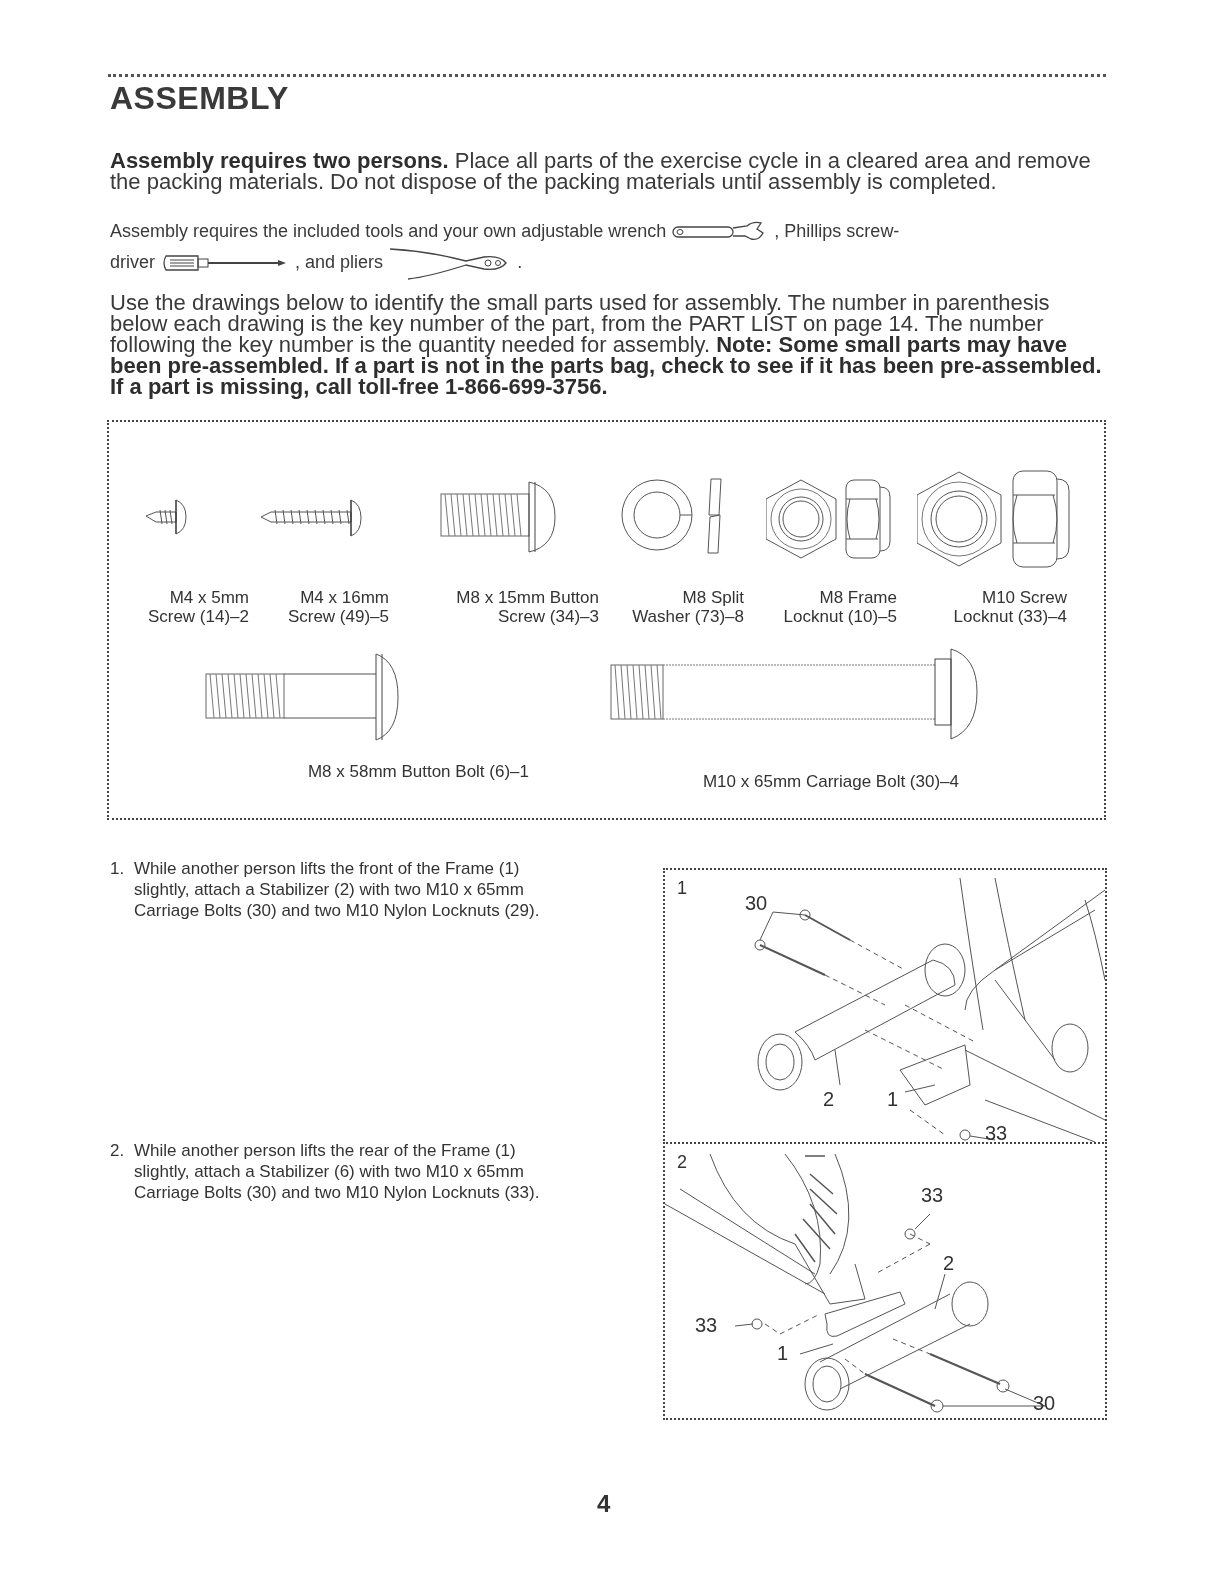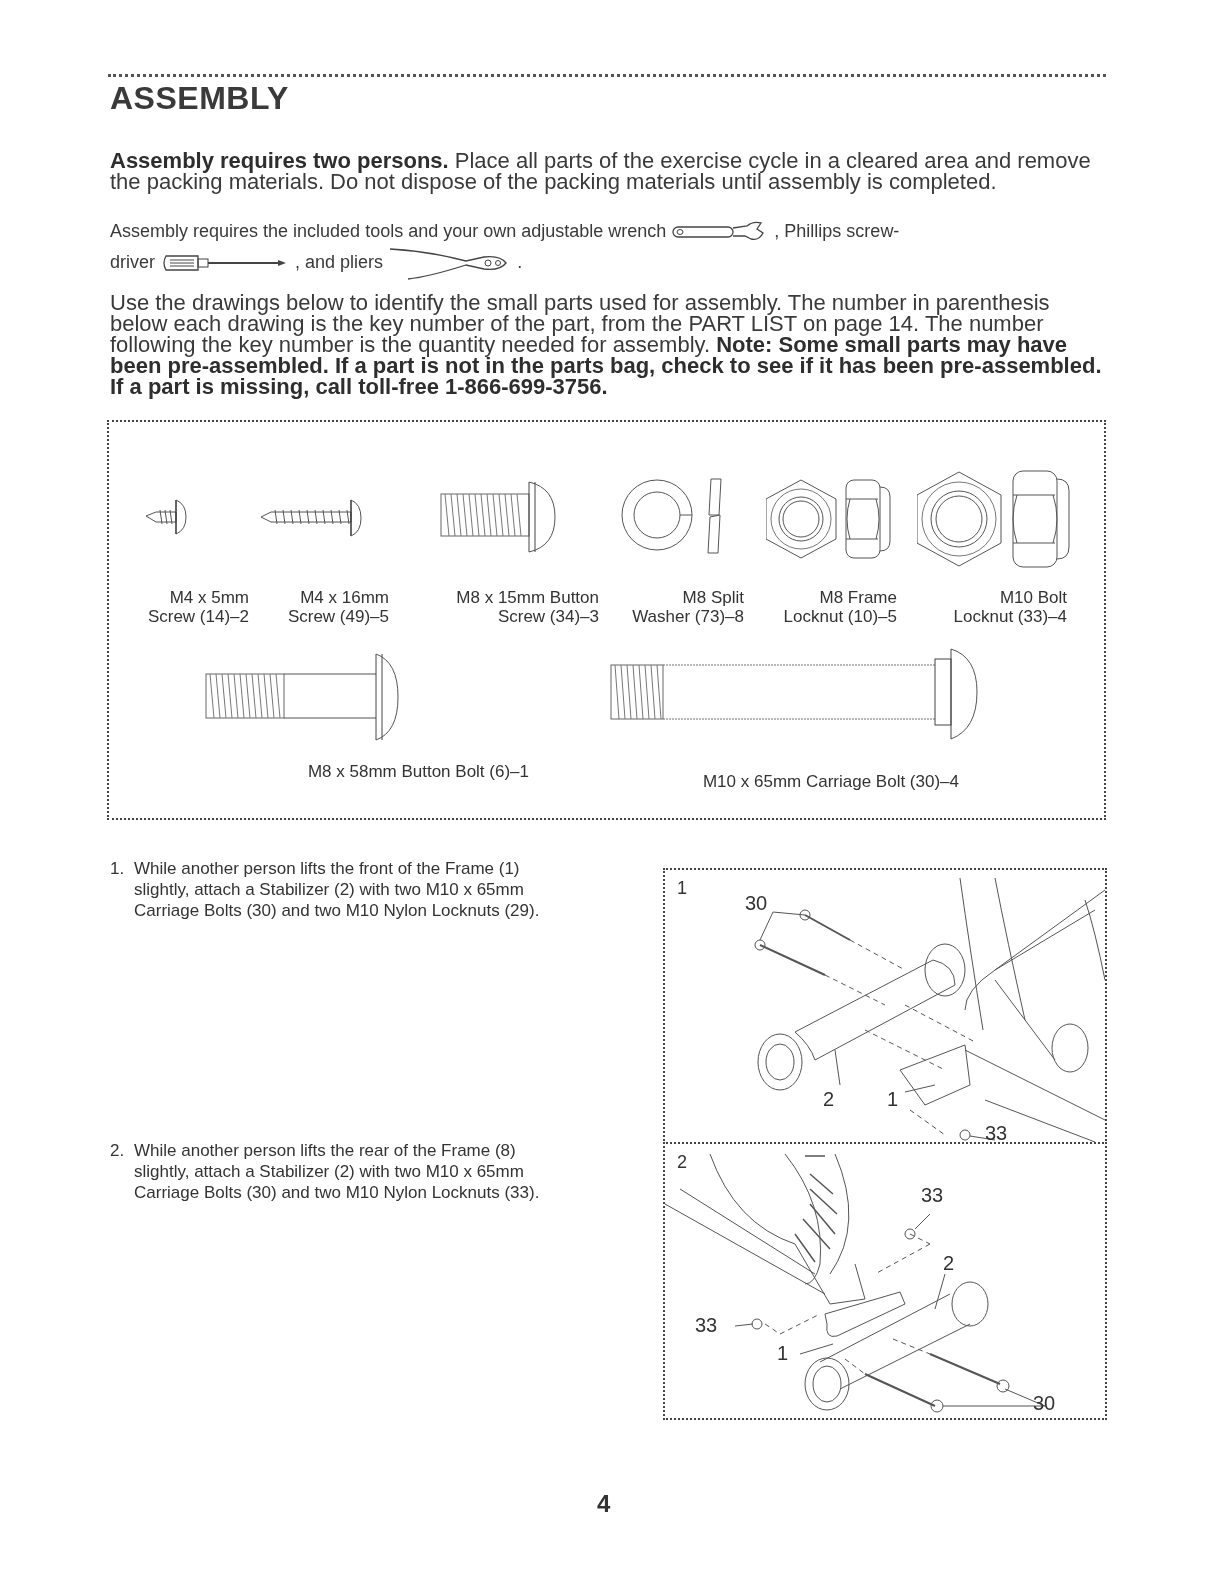--- a/index.html
+++ b/index.html
@@ -158,21 +158,21 @@
   </div>
   <div class="part-label" style="left:485px;top:166px;width:150px;">
     <div>M8 Split</div>
       <div>Washer (73)–8</div>
   </div>
   <div class="part-label" style="left:638px;top:166px;width:150px;">
     <div>M8 Frame</div>
       <div>Locknut (10)–5</div>
   </div>
   <div class="part-label" style="left:808px;top:166px;width:150px;">
-    <div>M10 Bolt</div>
+    <div>M10 Screw</div>
       <div>Locknut (33)–4</div>
   </div>
 
   <svg class="part-svg" style="left:95px;top:230px;" width="370" height="100" viewBox="0 0 370 100">
     <rect x="2" y="22" width="78" height="44" fill="none" stroke="#666"></rect>
     <g stroke="#777">
       <line x1="6" y1="22" x2="10" y2="66"></line>
         <line x1="12" y1="22" x2="16" y2="66"></line>
         <line x1="18" y1="22" x2="22" y2="66"></line>
         <line x1="24" y1="22" x2="28" y2="66"></line>
@@ -216,21 +216,21 @@
   </div>
   <div class="part-label" style="left:530px;top:340px;width:320px;margin-top:10px;">
     <div>M10 x 65mm Carriage Bolt (30)–4</div>
   </div>
 </div>
 
 <div class="abs steps" style="top:858px;">
   <span class="step-num">1.</span><span class="step-text">While another person lifts the front of the Frame (1) slightly, attach a Stabilizer (2) with two M10 x 65mm Carriage Bolts (30) and two M10 Nylon Locknuts (29).</span>
 </div>
 <div class="abs steps" style="top:1140px;">
-  <span class="step-num">2.</span><span class="step-text">While another person lifts the rear of the Frame (8) slightly, attach a Stabilizer (2) with two M10 x 65mm Carriage Bolts (30) and two M10 Nylon Locknuts (33).</span>
+  <span class="step-num">2.</span><span class="step-text">While another person lifts the rear of the Frame (1) slightly, attach a Stabilizer (6) with two M10 x 65mm Carriage Bolts (30) and two M10 Nylon Locknuts (33).</span>
 </div>
 
 <div class="abs fig-box" style="top:868px;height:272px;">
   <div class="fig-num">1</div>
   <svg style="position:absolute;left:0;top:0;" width="440" height="272" viewBox="0 0 440 272">
     <g fill="none" stroke="#555" stroke-width="1">
 
       <path d="M295 8 Q305 80 318 160"></path>
       <path d="M330 8 Q342 70 360 150"></path>
       <path d="M300 140 Q300 120 330 100 L430 40"></path>

